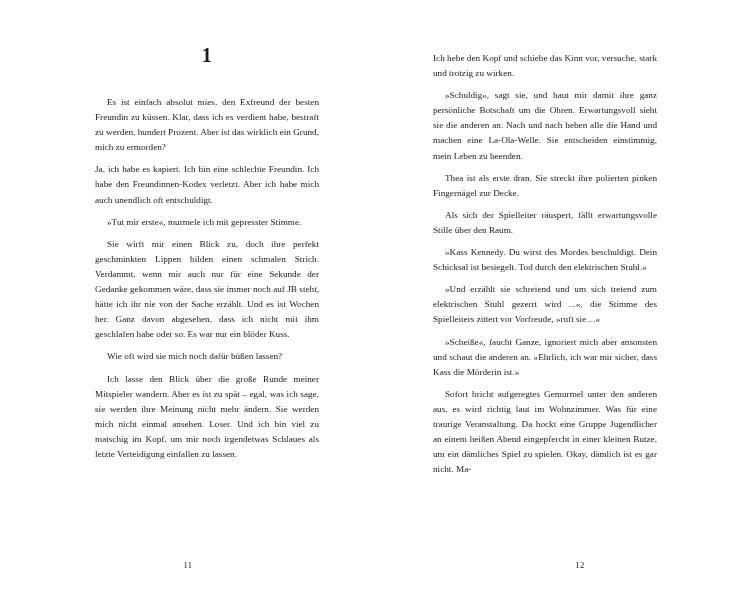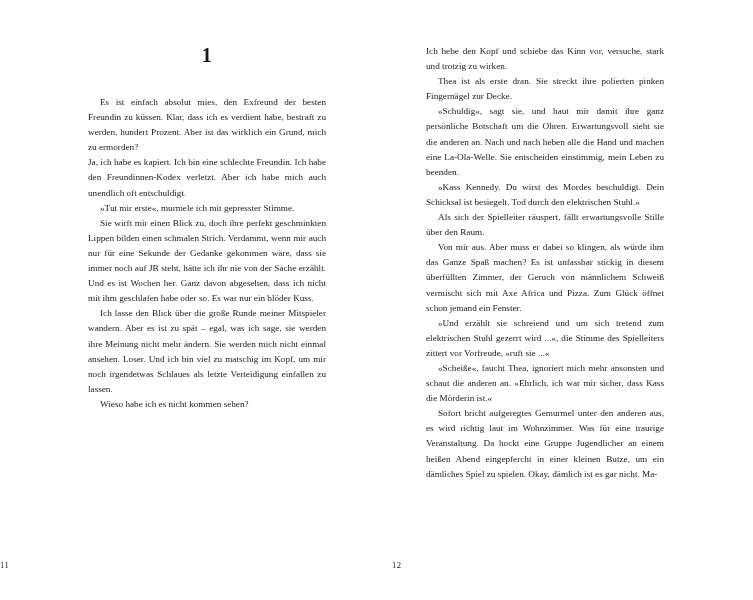--- a/index.html
+++ b/index.html
@@ -47,38 +47,39 @@
   }
   .chapter-number {
     font-family: "Liberation Serif", serif;
     font-size: 20px;
     font-weight: bold;
     text-align: center;
     margin: 0 0 28px 0;
     letter-spacing: 0.5px;
   }
   p.para {
-    margin: 0;
+    margin: 7px;
     font-size: 9.2px;
     line-height: 15.1px;
     text-align: justify;
     text-justify: inter-word;
     hyphens: manual;
     -webkit-hyphens: manual;
   }
   p.para.indent {
     text-indent: 12px;
   }
   p.para.noindent {
     text-indent: 0;
   }
   .folio {
     position: absolute;
     bottom: 30px;
     width: 100%;
+    text-align: center;
     font-size: 8.6px;
     color: #1a1a1a;
     letter-spacing: 0.4px;
   }
   .page-left .folio {
     left: 0;
   }
   .page-right .folio {
     left: 16px;
   }
@@ -88,34 +89,33 @@
 
 <div class="spread">
 
   <div class="page page-left">
     <div class="text-col">
       <div class="chapter-number">1</div>
       <p class="para indent">Es ist einfach absolut mies, den Exfreund der besten Freundin zu küssen. Klar, dass ich es verdient habe, bestraft zu werden, hundert Prozent. Aber ist das wirklich ein Grund, mich zu ermorden?</p>
       <p class="para noindent">Ja, ich habe es kapiert. Ich bin eine schlechte Freundin. Ich habe den Freundinnen-Kodex verletzt. Aber ich habe mich auch unendlich oft entschuldigt.</p>
       <p class="para indent">»Tut mir erste«, murmele ich mit gepresster Stimme.</p>
       <p class="para indent">Sie wirft mir einen Blick zu, doch ihre perfekt geschminkten Lippen bilden einen schmalen Strich. Verdammt, wenn mir auch nur für eine Sekunde der Gedanke gekommen wäre, dass sie immer noch auf JB steht, hätte ich ihr nie von der Sache erzählt. Und es ist Wochen her. Ganz davon abgesehen, dass ich nicht mit ihm geschlafen habe oder so. Es war nur ein blöder Kuss.</p>
+      <p class="para indent">Wie oft wird sie mich noch dafür büßen lassen?</p>
       <p class="para indent">Ich lasse den Blick über die große Runde meiner Mitspieler wandern. Aber es ist zu spät – egal, was ich sage, sie werden ihre Meinung nicht mehr ändern. Sie werden mich nicht einmal ansehen. Loser. Und ich bin viel zu matschig im Kopf, um mir noch irgendetwas Schlaues als letzte Verteidigung einfallen zu lassen.</p>
-      <p class="para indent">Wieso habe ich es nicht kommen sehen?</p>
     </div>
     <div class="folio">11</div>
   </div>
 
   <div class="page page-right">
     <div class="text-col">
       <p class="para noindent">Ich hebe den Kopf und schiebe das Kinn vor, versuche, stark und trotzig zu wirken.</p>
+      <p class="para indent">»Schuldig«, sagt sie, und haut mir damit ihre ganz persönliche Botschaft um die Ohren. Erwartungsvoll sieht sie die anderen an. Nach und nach heben alle die Hand und machen eine La-Ola-Welle. Sie entscheiden einstimmig, mein Leben zu beenden.</p>
       <p class="para indent">Thea ist als erste dran. Sie streckt ihre polierten pinken Fingernägel zur Decke.</p>
-      <p class="para indent">»Schuldig«, sagt sie, und haut mir damit ihre ganz persönliche Botschaft um die Ohren. Erwartungsvoll sieht sie die anderen an. Nach und nach heben alle die Hand und machen eine La-Ola-Welle. Sie entscheiden einstimmig, mein Leben zu beenden.</p>
+      <p class="para indent">Als sich der Spielleiter räuspert, fällt erwartungsvolle Stille über den Raum.</p>
       <p class="para indent">»Kass Kennedy. Du wirst des Mordes beschuldigt. Dein Schicksal ist besiegelt. Tod durch den elektrischen Stuhl.«</p>
-      <p class="para indent">Als sich der Spielleiter räuspert, fällt erwartungsvolle Stille über den Raum.</p>
-      <p class="para indent">Von mir aus. Aber muss er dabei so klingen, als würde ihm das Ganze Spaß machen? Es ist unfassbar stickig in diesem überfüllten Zimmer, der Geruch von männlichem Schweiß vermischt sich mit Axe Africa und Pizza. Zum Glück öffnet schon jemand ein Fenster.</p>
       <p class="para indent">»Und erzählt sie schreiend und um sich tretend zum elektrischen Stuhl gezerrt wird ...«, die Stimme des Spielleiters zittert vor Vorfreude, »ruft sie ...«</p>
-      <p class="para indent">»Scheiße«, faucht Thea, ignoriert mich mehr ansonsten und schaut die anderen an. »Ehrlich, ich war mir sicher, dass Kass die Mörderin ist.«</p>
+      <p class="para indent">»Scheiße«, faucht Ganze, ignoriert mich aber ansonsten und schaut die anderen an. »Ehrlich, ich war mir sicher, dass Kass die Mörderin ist.«</p>
       <p class="para indent">Sofort bricht aufgeregtes Gemurmel unter den anderen aus, es wird richtig laut im Wohnzimmer. Was für eine traurige Veranstaltung. Da hockt eine Gruppe Jugendlicher an einem heißen Abend eingepfercht in einer kleinen Butze, um ein dämliches Spiel zu spielen. Okay, dämlich ist es gar nicht. Ma-</p>
     </div>
     <div class="folio">12</div>
   </div>
 
 </div>
 
 </body></html>

